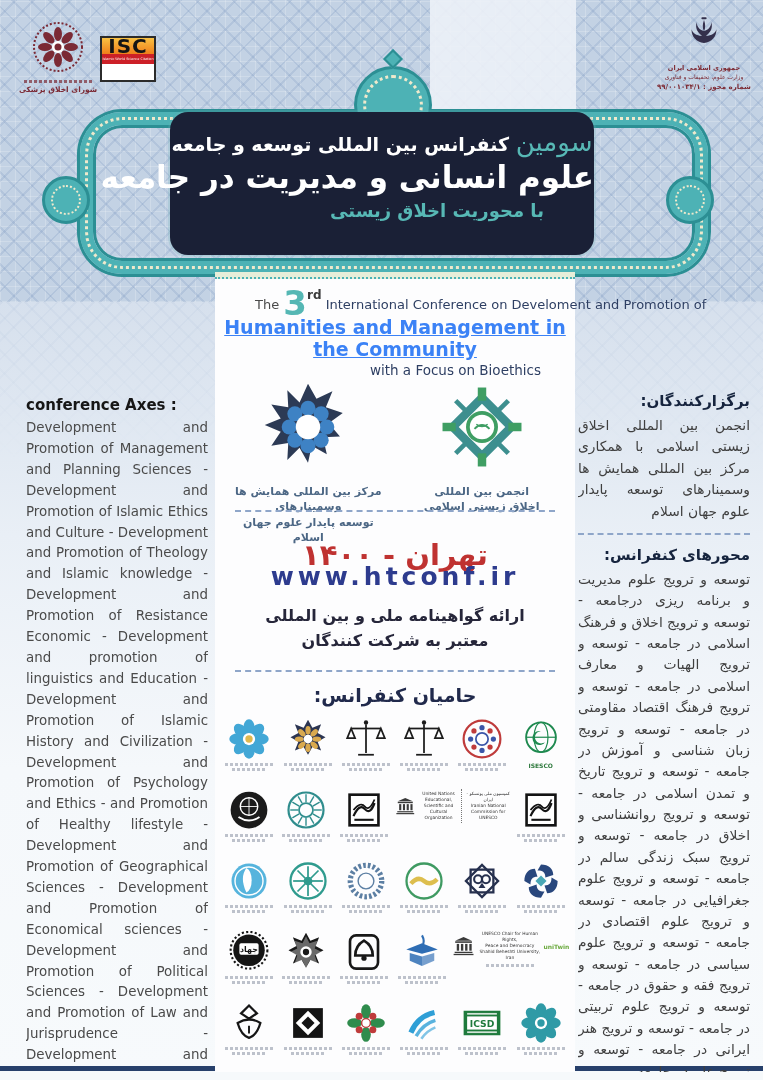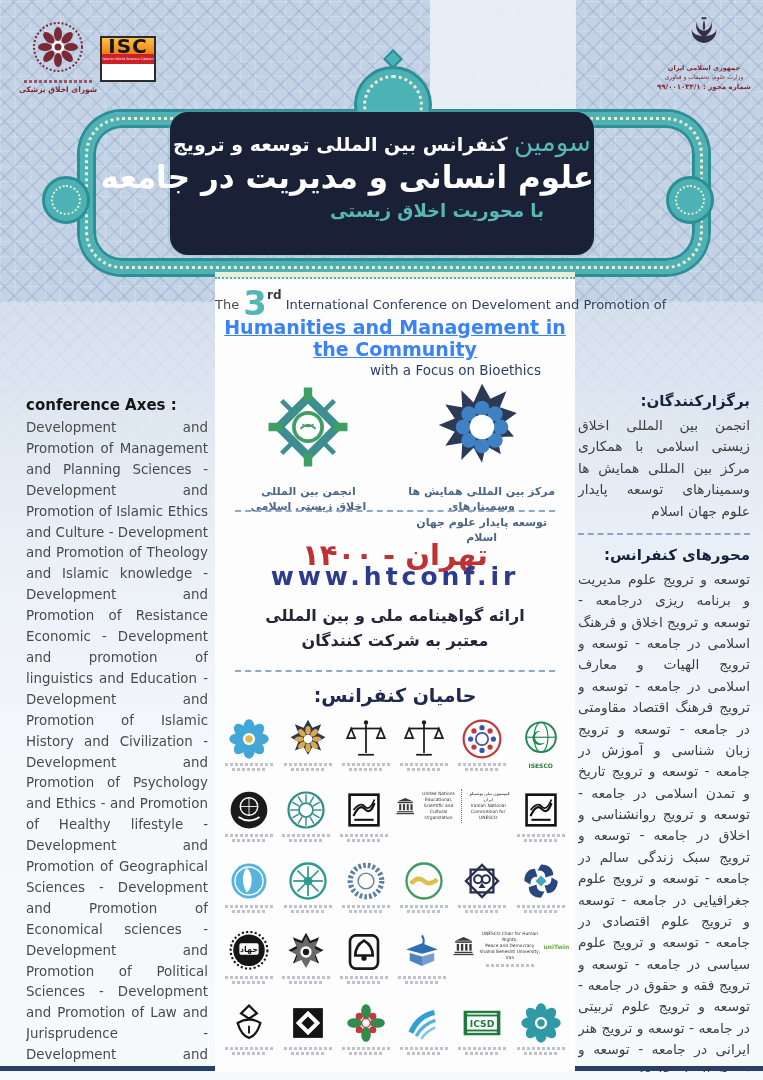--- a/index.html
+++ b/index.html
@@ -59,21 +59,21 @@
     padding-top:15px;color:#fff;z-index:4;}
   .banner .l1{font-size:19px;font-weight:bold;white-space:nowrap;}
   .banner .l1 .accent{color:#57b8b5;font-size:26px;font-weight:400;}
   .banner .l2{font-size:31px;font-weight:800;margin-top:2px;white-space:nowrap;}
   .banner .l3{font-size:18px;font-weight:bold;color:#57b8b5;margin-top:5px;padding-left:110px;}
   
   .col-white{position:absolute;left:215px;top:272px;width:360px;height:800px;background:#fdfdfe;z-index:3;}
   .deco-edge{position:absolute;left:0;top:0;width:100%;height:7px;background:#e7eed9;
     border-bottom:2px dotted #4db2b5;}
   .eng{position:absolute;left:0;top:16px;width:100%;text-align:center;color:#2e3f63;}
-  .eng .row1{font-size:13px;white-space:nowrap;}
+  .eng .row1{font-size:13px;white-space:nowrap;padding-left:40px;}
   .eng .the{color:#4a4a4a;}
   .eng .num{font-size:34px;font-weight:800;color:#55b7b4;line-height:20px;vertical-align:-6px;}
   .eng .ord{font-size:12px;font-weight:bold;color:#3a3a3a;vertical-align:10px;}
   .eng .row2{font-size:19px;font-weight:800;color:#3b82f6;margin-top:3px;text-decoration:underline;}
   .eng .row3{font-size:13.5px;text-align:right;padding-right:34px;margin-top:2px;}
   .orgs{position:absolute;left:0;top:108px;width:100%;display:flex;justify-content:space-evenly;}
   .org-fig{width:160px;text-align:center;}
   .org-cap{font-size:11px;font-weight:bold;color:#4c6785;line-height:1.4;margin-top:6px;white-space:pre-line;direction:rtl;}
   .dash-sep{position:absolute;left:20px;width:320px;border-top:2px dashed #8fa6c9;}
   .sep1{top:238px;} .sep2{top:398px;}
@@ -160,40 +160,58 @@
     <div class="l2">وزارت علوم، تحقیقات و فناوری</div>
     <div class="l3">
       <span>شماره مجوز :</span>
       <span class="ltr">۹۹/۰۰۱۰۳۴/۱</span>
     </div>
   </div>
 
   <div class="banner">
     <div class="l1">
       <span class="accent">سومین</span>
-      <span>کنفرانس بین المللی توسعه و ترویج</span>
+      <span>کنفرانس بین المللی توسعه و جامعه</span>
     </div>
     <div class="l2">علوم انسانی و مدیریت در جامعه</div>
     <div class="l3">با محوریت اخلاق زیستی</div>
   </div>
 
   <div class="col-white">
     <div class="deco-edge"></div>
 
     <div class="eng">
       <div class="row1">
         <span class="the">The</span>
         <span class="num">3</span><span class="ord">rd</span>
         <span>International Conference on Develoment and Promotion of</span>
       </div>
       <div class="row2">Humanities and Management in the Community</div>
       <div class="row3">with a Focus on Bioethics</div>
     </div>
 
     <div class="orgs">
+      <div class="org-fig">
+        <svg width="94" height="94" viewBox="0 0 100 100">
+          <path d="M50 4l9 16 17-8-7 17 18 6-15 11 12 14-18 1 4 18-16-9-4 18-9-16-13 13 1-18-18 3 10-15-17-7 17-7-10-15 18 3-1-18 13 13z" fill="#2c3a55"></path>
+          <g fill="#3e82c4">
+            <circle cx="50" cy="30" r="8"></circle>
+              <circle cx="64" cy="36" r="8"></circle>
+              <circle cx="70" cy="50" r="8"></circle>
+              <circle cx="64" cy="64" r="8"></circle>
+            <circle cx="50" cy="70" r="8"></circle>
+              <circle cx="36" cy="64" r="8"></circle>
+              <circle cx="30" cy="50" r="8"></circle>
+              <circle cx="36" cy="36" r="8"></circle>
+          </g>
+          <circle cx="50" cy="50" r="13" fill="#fff"></circle>
+        </svg>
+        <div class="org-cap">مرکز بین المللی همایش ها وسمینارهای
+توسعه پایدار علوم جهان اسلام</div>
+      </div>
       <div class="org-fig">
         <svg width="94" height="94" viewBox="0 0 100 100">
           <rect x="28" y="28" width="44" height="44" transform="rotate(45 50 50)" fill="none" stroke="#3d8f8f" stroke-width="9"></rect>
           <g stroke="#3f9e63" stroke-width="9" fill="none">
             <path d="M50 8v14"></path>
               <path d="M50 78v14"></path>
               <path d="M8 50h14"></path>
               <path d="M78 50h14"></path>
           </g>
           <g stroke="#3d8f8f" stroke-width="5" fill="none">
@@ -203,38 +221,20 @@
               <path d="M78 78L66 66"></path>
           </g>
           <circle cx="50" cy="50" r="17" fill="#3f9e63"></circle>
           <circle cx="50" cy="50" r="13" fill="#fff"></circle>
           <path d="M42 52q8-8 16 0" stroke="#3f9e63" stroke-width="2" fill="none"></path>
           <path d="M44 47q6 5 12 0" stroke="#3f9e63" stroke-width="1.5" fill="none"></path>
         </svg>
         <div class="org-cap">انجمن بین المللی
 اخلاق زیستی اسلامی</div>
       </div>
-      <div class="org-fig">
-        <svg width="94" height="94" viewBox="0 0 100 100">
-          <path d="M50 4l9 16 17-8-7 17 18 6-15 11 12 14-18 1 4 18-16-9-4 18-9-16-13 13 1-18-18 3 10-15-17-7 17-7-10-15 18 3-1-18 13 13z" fill="#2c3a55"></path>
-          <g fill="#3e82c4">
-            <circle cx="50" cy="30" r="8"></circle>
-              <circle cx="64" cy="36" r="8"></circle>
-              <circle cx="70" cy="50" r="8"></circle>
-              <circle cx="64" cy="64" r="8"></circle>
-            <circle cx="50" cy="70" r="8"></circle>
-              <circle cx="36" cy="64" r="8"></circle>
-              <circle cx="30" cy="50" r="8"></circle>
-              <circle cx="36" cy="36" r="8"></circle>
-          </g>
-          <circle cx="50" cy="50" r="13" fill="#fff"></circle>
-        </svg>
-        <div class="org-cap">مرکز بین المللی همایش ها وسمینارهای
-توسعه پایدار علوم جهان اسلام</div>
-      </div>
     </div>
 
     <div class="dash-sep sep1"></div>
     <div class="city">تهران - ۱۴۰۰</div>
     <div class="web">www.htconf.ir</div>
     <div class="cert">ارائه گواهینامه ملی و بین المللی معتبر به شرکت کنندگان</div>
     <div class="dash-sep sep2"></div>
     <div class="sup-title">حامیان کنفرانس:</div>
     <div class="grid" id="supporters-grid">
         <div class="logo-row">

